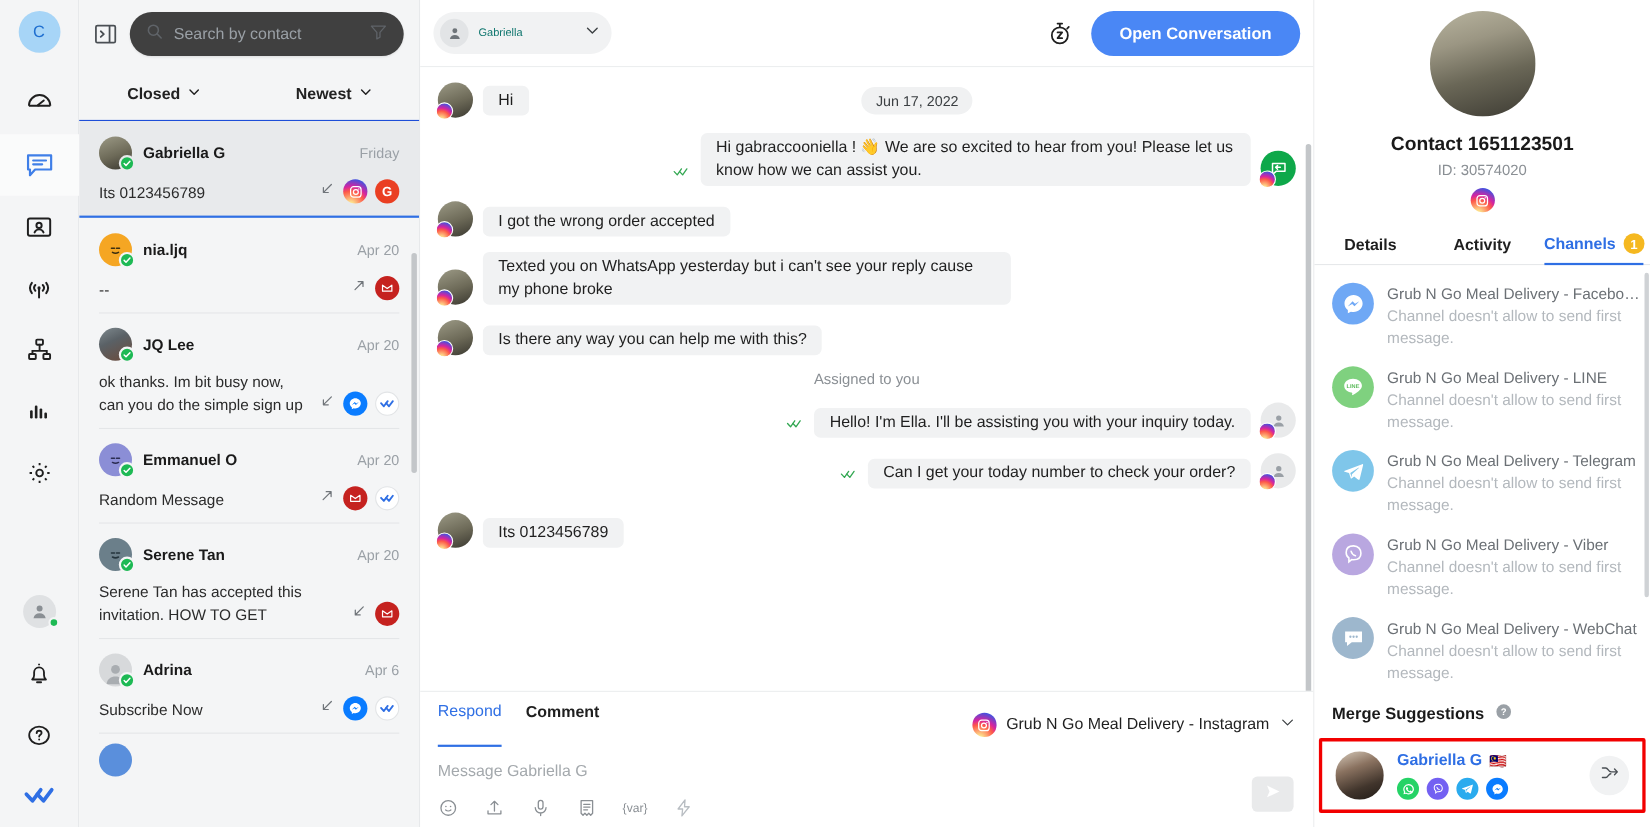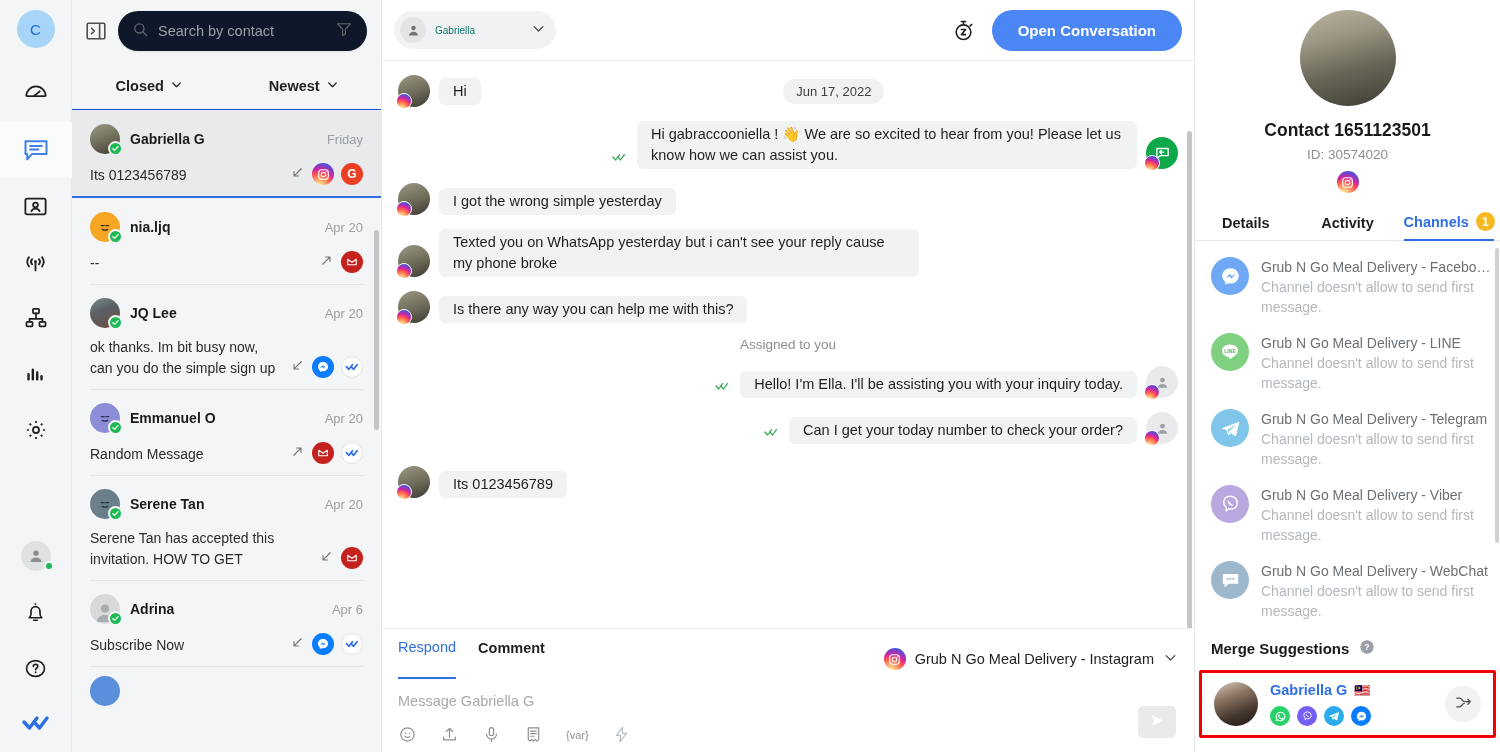--- a/index.html
+++ b/index.html
@@ -50,21 +50,21 @@
     width: 310px; flex: 0 0 310px; height: 752px;
     background: #f4f5f6; border-right: 1px solid #e6e8ea;
     display: flex; flex-direction: column; position: relative;
   }
   .list-top {
     height: 62px; display: flex; align-items: center; gap: 10px;
     padding: 0 14px 0 12px;
   }
   .panel-toggle { width: 24px; height: 24px; cursor: pointer; flex:0 0 24px;}
   .search-box {
-    flex: 1 1 auto; height: 40px; background: #0f172a; border-radius: 22px;
+    flex: 1 1 auto; height: 40px; background: #404040; border-radius: 22px;
     display: flex; align-items: center; gap: 9px; padding: 0 14px;
     box-shadow: 0 1px 2px rgba(0,0,0,.09);
   }
   .search-box .ph { flex: 1 1 auto; color: #9aa0a6; font-size: 14.5px; }
   .filter-bar {
     height: 48px; display: flex; align-items: center;
     border-bottom: 1px solid #1d4ed8;
   }
   .filter-item {
     flex: 1 1 50%; display: flex; align-items: center; justify-content: center;
@@ -720,21 +720,21 @@
           </span>
           <span class="msg-chan ig-grad"></span>
         </span>
       </div>
 
       <div class="msg-row in">
         <span class="msg-av">
           <span class="av" style="background:linear-gradient(160deg,#9c9a86 0%,#6d6a58 55%,#3a3830 100%);display:block;border-radius:50%;"></span>
           <span class="msg-chan ig-grad"></span>
         </span>
-        <div class="bubble">I got the wrong simple yesterday</div>
+        <div class="bubble">I got the wrong order accepted</div>
       </div>
 
       <div class="msg-row in">
         <span class="msg-av">
           <span class="av" style="background:linear-gradient(160deg,#9c9a86 0%,#6d6a58 55%,#3a3830 100%);display:block;border-radius:50%;"></span>
           <span class="msg-chan ig-grad"></span>
         </span>
         <div class="bubble" style="max-width:480px;">Texted you on WhatsApp yesterday but i can't see your reply cause my phone broke</div>
       </div>
 

